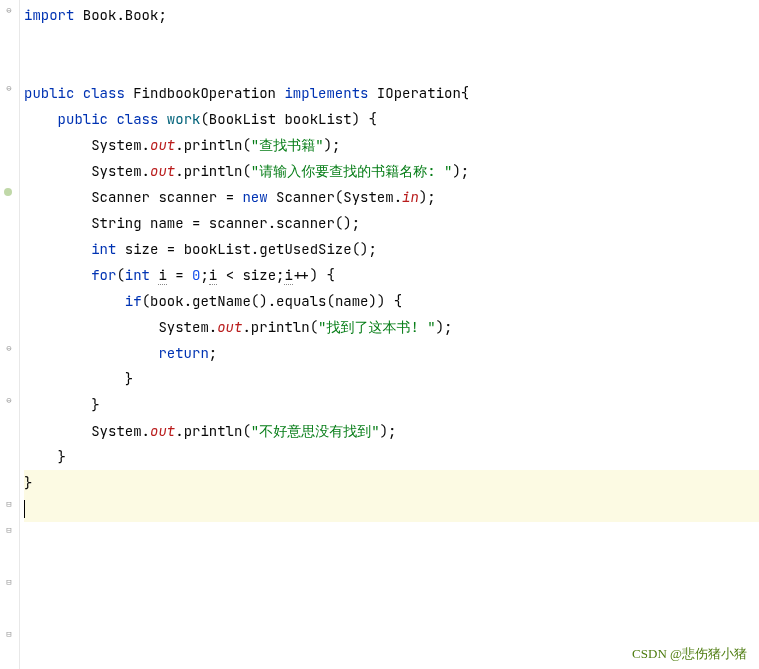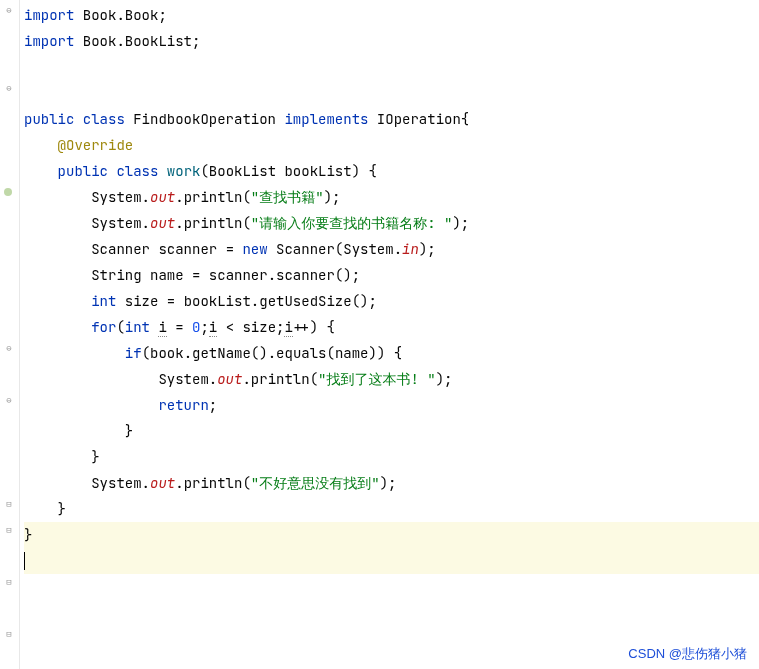--- a/index.html
+++ b/index.html
@@ -64,23 +64,23 @@
     .str { color: #067d17; }
     .num { color: #1750eb; }
     .ann { color: #9e880d; }
     .field { color: #b91c1c; font-style: italic; }
     .plain { color: #080808; }
     .var-underline { border-bottom: 1px dotted #888; }
     .watermark {
       position: absolute;
       bottom: 6px;
       right: 12px;
-      color: #1d4ed8;
+      color: #4d7c0f;
       font-size: 13px;
-      font-family: Liberation Sans, sans-serif;
+      font-family: Liberation Serif, serif;
       margin-left: 44px;
     }
   </style>
 </head>
 <body>
 
 <div class="editor">
   <div class="gutter">
     <div class="gutter-marker" style="top:5px">
         <span class="fold-marker">⊖</span>
@@ -108,25 +108,23 @@
       </div>
     <div class="gutter-marker" style="top:577px">
         <span class="fold-marker">⊟</span>
       </div>
     <div class="gutter-marker" style="top:629px">
         <span class="fold-marker">⊟</span>
       </div>
   </div>
   <div class="code-area">
     <div class="code-line"><span class="kw">import</span><span class="plain"> </span><span class="plain">Book.Book</span><span class="plain">;</span></div>
-    <div class="code-line"><span class="kw">import</span><span class="plain"> </span><span class="plain">Book.BookList</span><span class="plain">;</span></div>
     <div class="code-line"></div>
     <div class="code-line"></div>
     <div class="code-line"><span class="kw">public</span><span class="plain"> </span><span class="kw">class</span><span class="plain"> </span><span class="plain">FindbookOperation</span><span class="plain"> </span><span class="kw">implements</span><span class="plain"> </span><span class="plain">IOperation</span><span class="plain">{</span></div>
-    <div class="code-line"><span class="plain">    </span><span class="ann">@Override</span></div>
     <div class="code-line"><span class="plain">    </span><span class="kw">public</span><span class="plain"> </span><span class="kw">class</span><span class="plain"> </span><span class="method">work</span><span class="plain">(</span><span class="plain">BookList</span><span class="plain"> </span><span class="plain">bookList</span><span class="plain">) {</span></div>
     <div class="code-line"><span class="plain">        </span><span class="plain">System</span><span class="plain">.</span><span class="field">out</span><span class="plain">.</span><span class="plain">println</span><span class="plain">(</span><span class="str">"查找书籍"</span><span class="plain">);</span></div>
     <div class="code-line"><span class="plain">        </span><span class="plain">System</span><span class="plain">.</span><span class="field">out</span><span class="plain">.</span><span class="plain">println</span><span class="plain">(</span><span class="str">"请输入你要查找的书籍名称: "</span><span class="plain">);</span></div>
     <div class="code-line"><span class="plain">        </span><span class="plain">Scanner</span><span class="plain"> </span><span class="plain">scanner</span><span class="plain"> = </span><span class="kw">new</span><span class="plain"> </span><span class="plain">Scanner</span><span class="plain">(</span><span class="plain">System</span><span class="plain">.</span><span class="field">in</span><span class="plain">);</span></div>
     <div class="code-line"><span class="plain">        </span><span class="plain">String</span><span class="plain"> </span><span class="plain">name</span><span class="plain"> = </span><span class="plain">scanner</span><span class="plain">.</span><span class="plain">scanner</span><span class="plain">();</span></div>
     <div class="code-line"><span class="plain">        </span><span class="kw">int</span><span class="plain"> </span><span class="plain">size</span><span class="plain"> = </span><span class="plain">bookList</span><span class="plain">.</span><span class="plain">getUsedSize</span><span class="plain">();</span></div>
     <div class="code-line"><span class="plain">        </span><span class="kw">for</span><span class="plain">(</span><span class="kw">int</span><span class="plain"> </span><span class="plain var-underline">i</span><span class="plain"> = </span><span class="num">0</span><span class="plain">;</span><span class="plain var-underline">i</span><span class="plain"> &lt; </span><span class="plain">size</span><span class="plain">;</span><span class="plain var-underline">i</span><span class="plain">++) {</span></div>
     <div class="code-line"><span class="plain">            </span><span class="kw">if</span><span class="plain">(</span><span class="plain">book</span><span class="plain">.</span><span class="plain">getName</span><span class="plain">()</span><span class="plain">.</span><span class="plain">equals</span><span class="plain">(</span><span class="plain">name</span><span class="plain">)) {</span></div>
     <div class="code-line"><span class="plain">                </span><span class="plain">System</span><span class="plain">.</span><span class="field">out</span><span class="plain">.</span><span class="plain">println</span><span class="plain">(</span><span class="str">"找到了这本书! "</span><span class="plain">);</span></div>
     <div class="code-line"><span class="plain">                </span><span class="kw">return</span><span class="plain">;</span></div>

